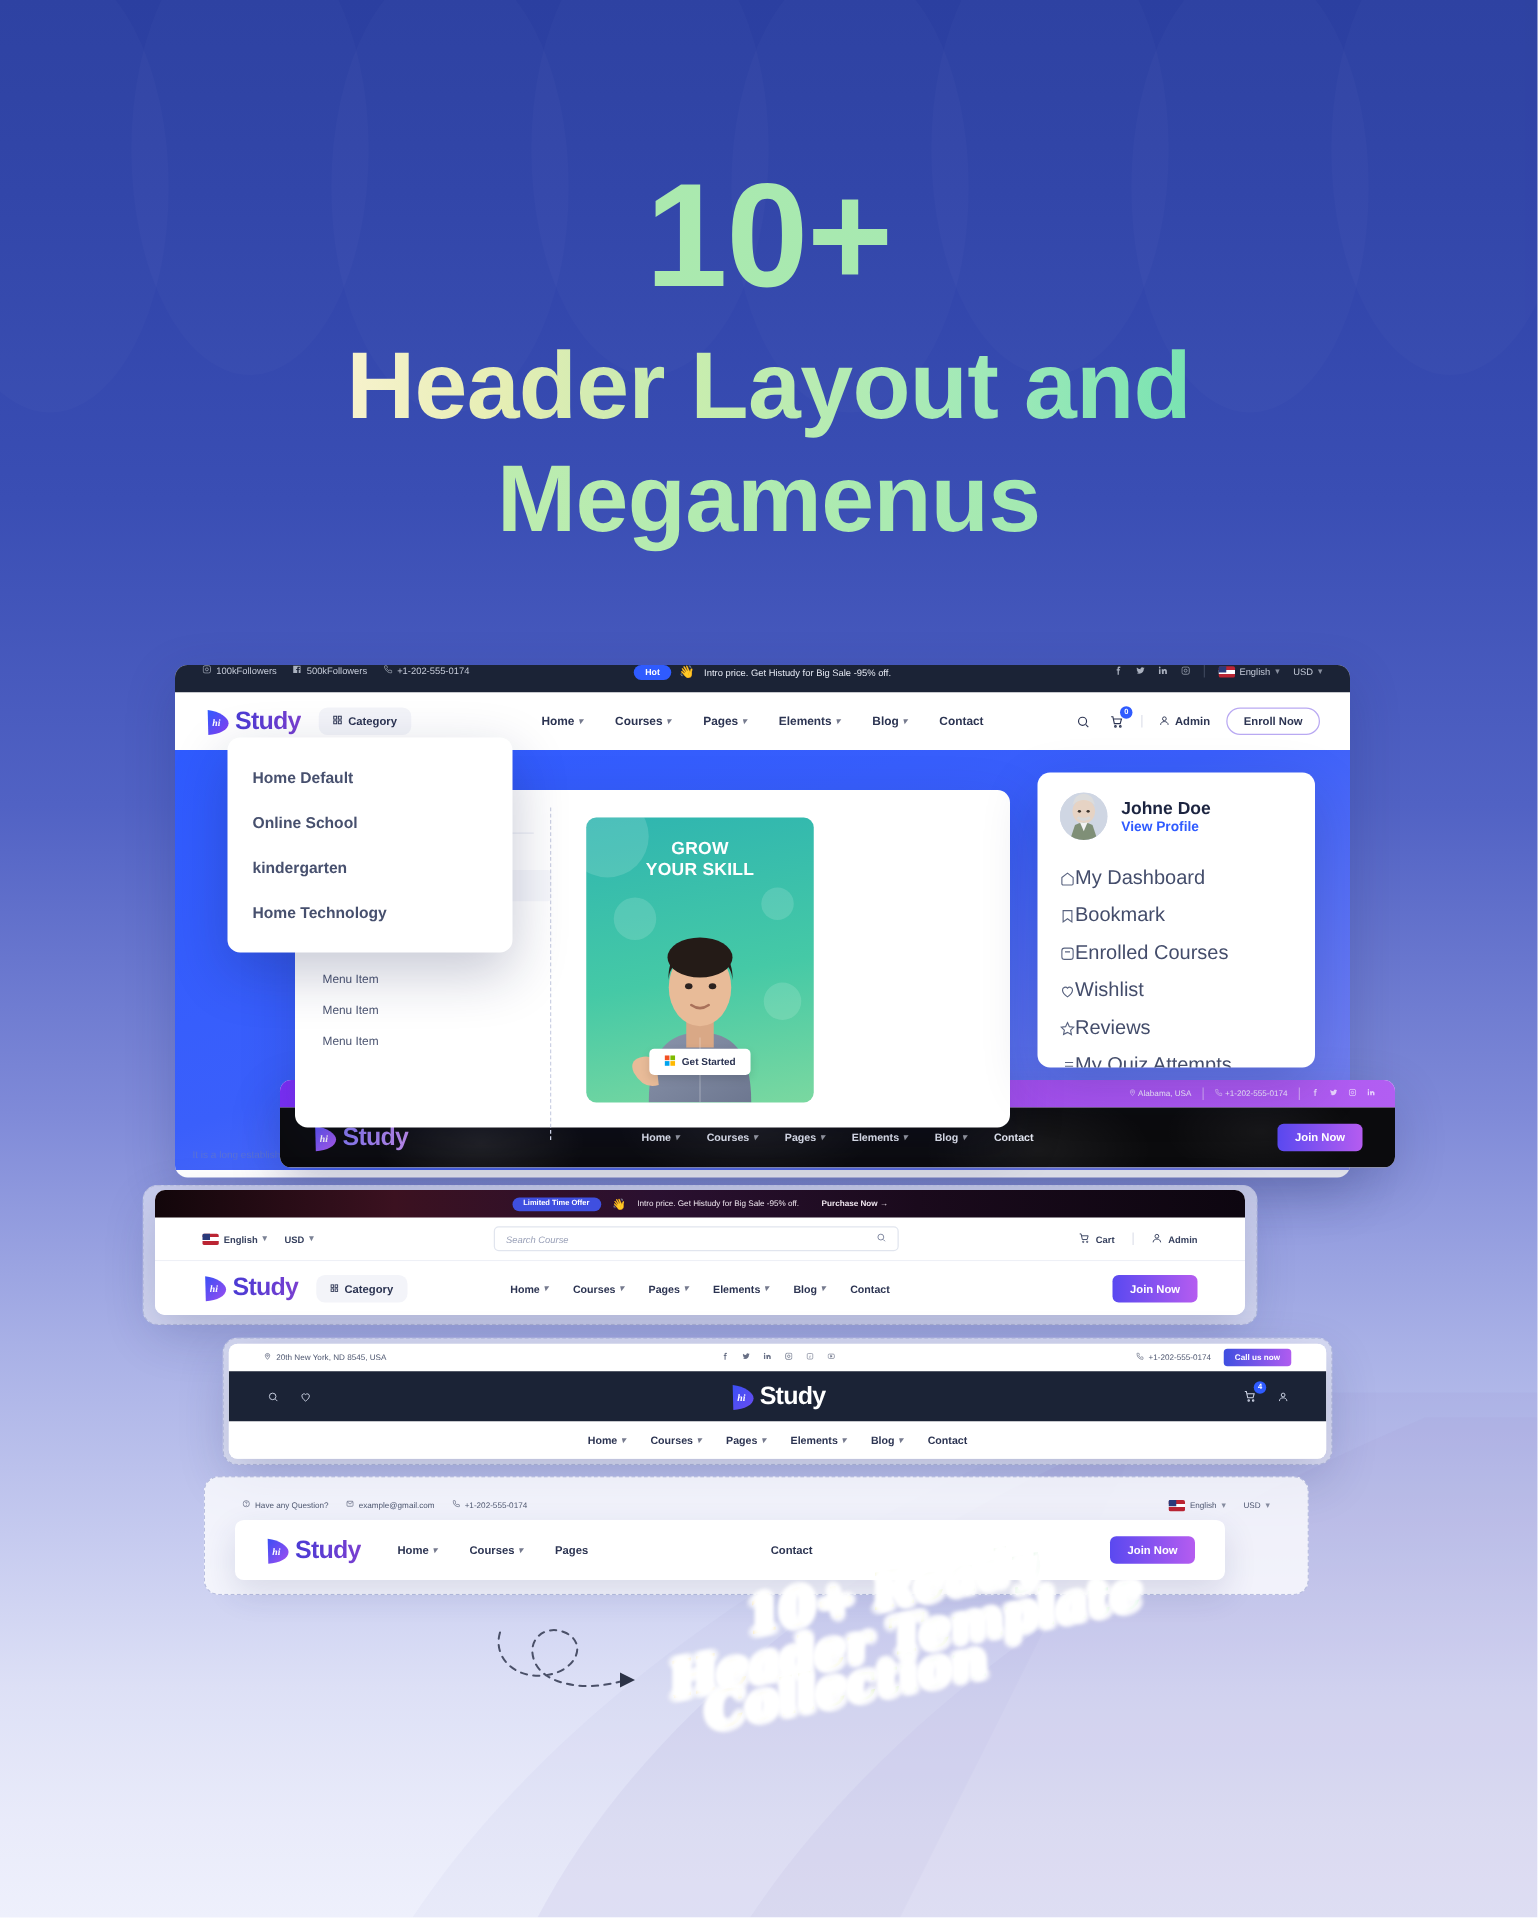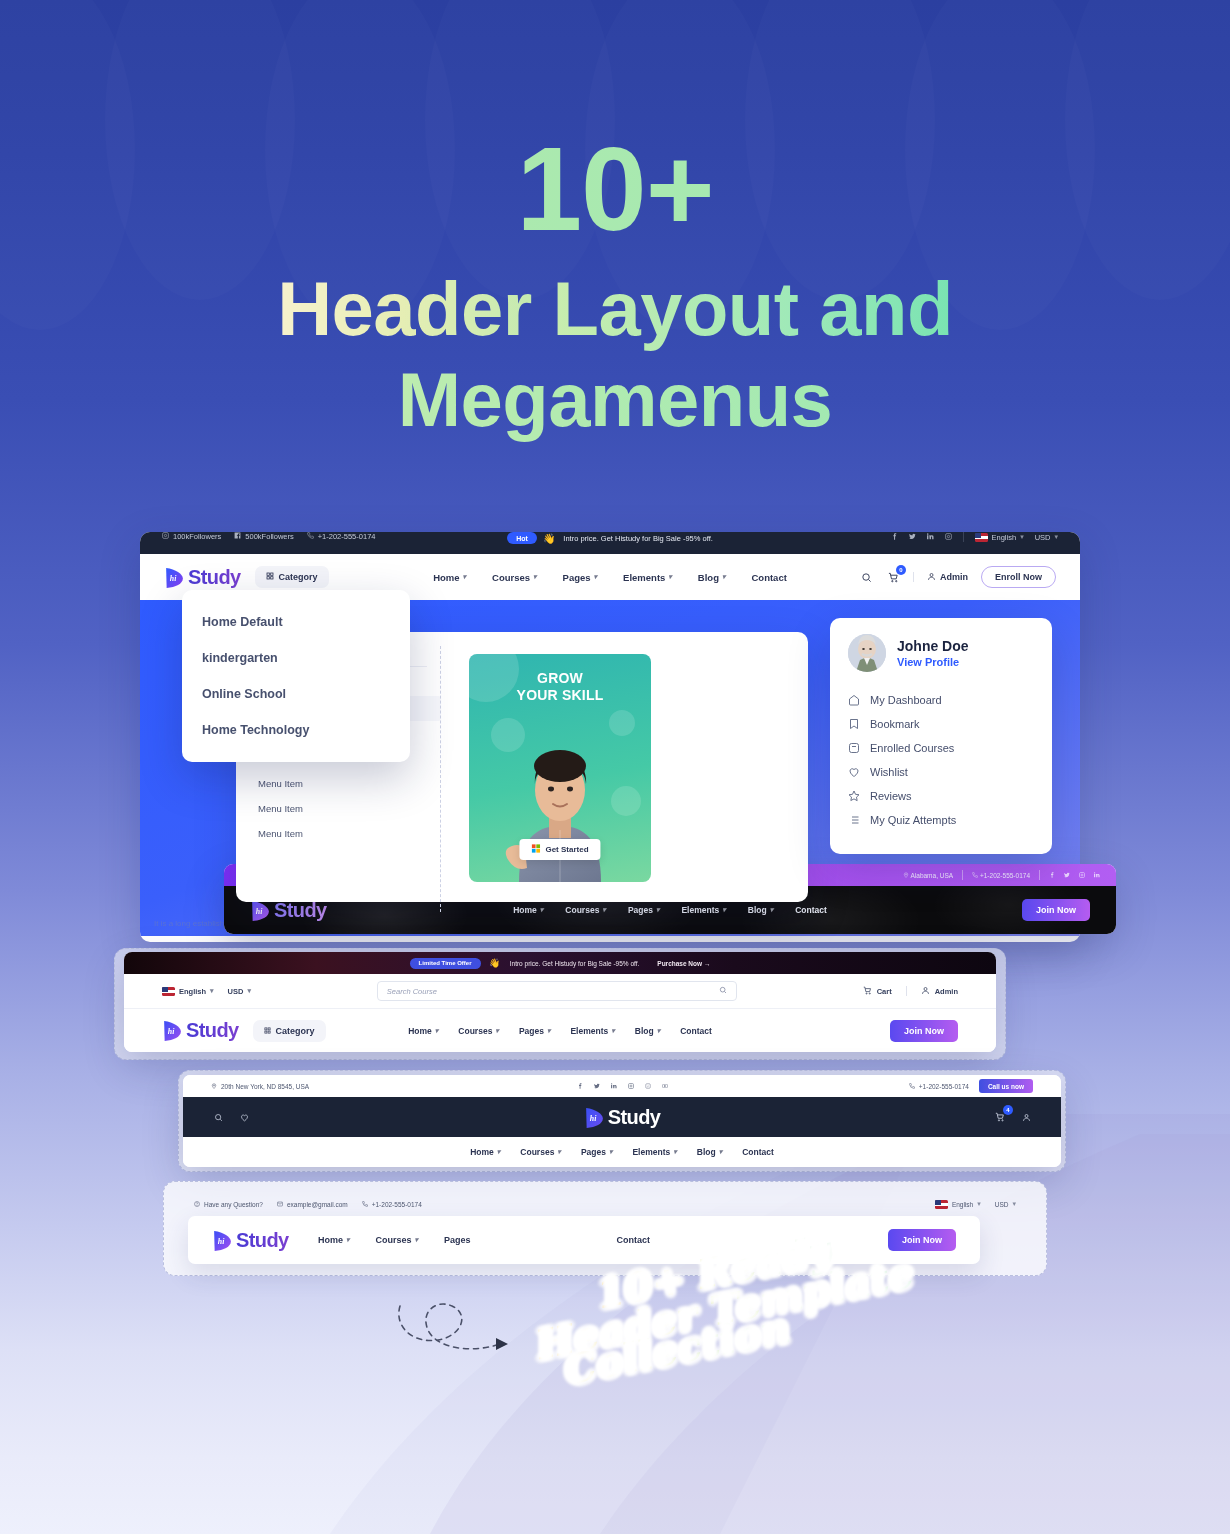--- a/index.html
+++ b/index.html
@@ -112,22 +112,22 @@
   
   .profcard { position:absolute; right:28px; top:18px; width:222px; background:#fff;
               border-radius:10px; box-shadow:0 16px 44px rgba(22,30,80,.20); padding:16px 18px 10px; z-index:5;
               height:236px; overflow:hidden; }
   .profcard .phead { display:flex; align-items:center; gap:11px; }
   .avatar { width:38px; height:38px; border-radius:50%; overflow:hidden; flex:0 0 38px;
             background:#cfd5e4; }
   .profcard .pname { font-size:14px; font-weight:700; color:#1c2440; }
   .profcard .pview { font-size:11px; font-weight:600; color:#2f5bff; margin-top:2px; }
   .profcard .plist { margin-top:16px; }
-  .profcard .pitem { display:flex; align-items:center; gap:10px; padding:6px 0;
-                     font-size:11px; font-weight:500; color:#444d6b; }
+  .profcard .pitem { display:flex; align-items:center; padding:6px 0;
+                     font-size:16px; font-weight:500; color:#444d6b; }
   .profcard .pitem svg { width:12px; height:12px; flex:0 0 12px; }
   .ghost-text { position:absolute; left:14px; right:14px; bottom:6px; font-size:8px;
                 color:rgba(120,130,170,.45); line-height:1.5; }
 
   
   #mock2 { left:224px; top:864px; width:892px; height:70px; border-radius:9px; overflow:hidden; }
   .m2-top { height:22px; background:linear-gradient(90deg,#7b2ff7 0%,#a24cf0 55%,#b25ef2 100%);
             display:flex; align-items:center; justify-content:flex-end; padding:0 16px;
             gap:9px; font-size:6.5px; color:#f2e9ff; }
   .m2-main { height:48px; background:#0b0b0d; display:flex; align-items:center; padding:0 26px; position:relative; }
@@ -147,21 +147,21 @@
                     background-clip:text; -webkit-text-fill-color:transparent; }
 
   
   #dash3 { left:114px; top:948px; width:892px; height:112px; }
   #mock3 { left:124px; top:952px; width:872px; height:100px; border-radius:8px; overflow:hidden; }
   .m3-top { height:22px; background:linear-gradient(90deg,#12060a 0%,#3b1120 22%,#2a1030 46%,#1a0a1c 70%,#0d0610 100%);
             display:flex; align-items:center; justify-content:center; gap:9px; font-size:6.5px; color:#efe6ef; position:relative; }
   .lt-pill { background:#3f4fe0; color:#fff; border-radius:20px; padding:2.5px 9px; font-size:6px; font-weight:700; }
   .m3-mid { height:35px; background:#fff; display:flex; align-items:center; padding:0 38px;
             border-bottom:1px solid #eef0f6; }
-  .m3-search { margin:0 auto; width:360px; height:20px; border:1px solid #e1e5ee; border-radius:4px;
+  .m3-search { margin:0 auto; width:324px; height:20px; border:1px solid #e1e5ee; border-radius:4px;
                display:flex; align-items:center; padding:5px 9px; font-size:7.5px; color:#9aa1b8;font-style:italic; }
   .m3-bot { height:43px; background:#fff; display:flex; align-items:center; padding:0 38px; position:relative; }
   .m3-menu { position:absolute; left:0; right:0; display:flex; justify-content:center; gap:20px;
              font-size:8.5px; font-weight:600; color:#2c3452; }
   .m3-menu span { display:flex; align-items:center; gap:3px; }
 
   
   #dash4 { left:178px; top:1070px; width:888px; height:102px; }
   #mock4 { left:183px; top:1075px; width:878px; height:92px; border-radius:7px; overflow:hidden; background:#fff; }
   .m4-top { height:22px; background:#fff; display:flex; align-items:center; padding:0 28px;
@@ -433,22 +433,22 @@
                 <rect x="13" y="13" width="10" height="10" fill="#ffb900"></rect>
               </svg>
           </span>
           <span>Get Started</span>
         </div>
       </div>
     </div>
 
     <div class="dd-home">
       <div class="row">Home Default</div>
+      <div class="row">Online School</div>
       <div class="row">kindergarten</div>
-      <div class="row">Online School</div>
       <div class="row">Home Technology</div>
     </div>
 
     <div class="profcard">
       <div class="phead">
         <div class="avatar">
           <svg viewBox="0 0 38 38" width="38" height="38">
             <rect width="38" height="38" fill="#cfd6e3"></rect>
             <ellipse cx="19" cy="15" rx="9" ry="10" fill="#e6d3c4"></ellipse>
             <path d="M10 10 q9 -8 18 0 q-2 -9 -9 -9 q-7 0 -9 9z" fill="#dcdcdc"></path>

